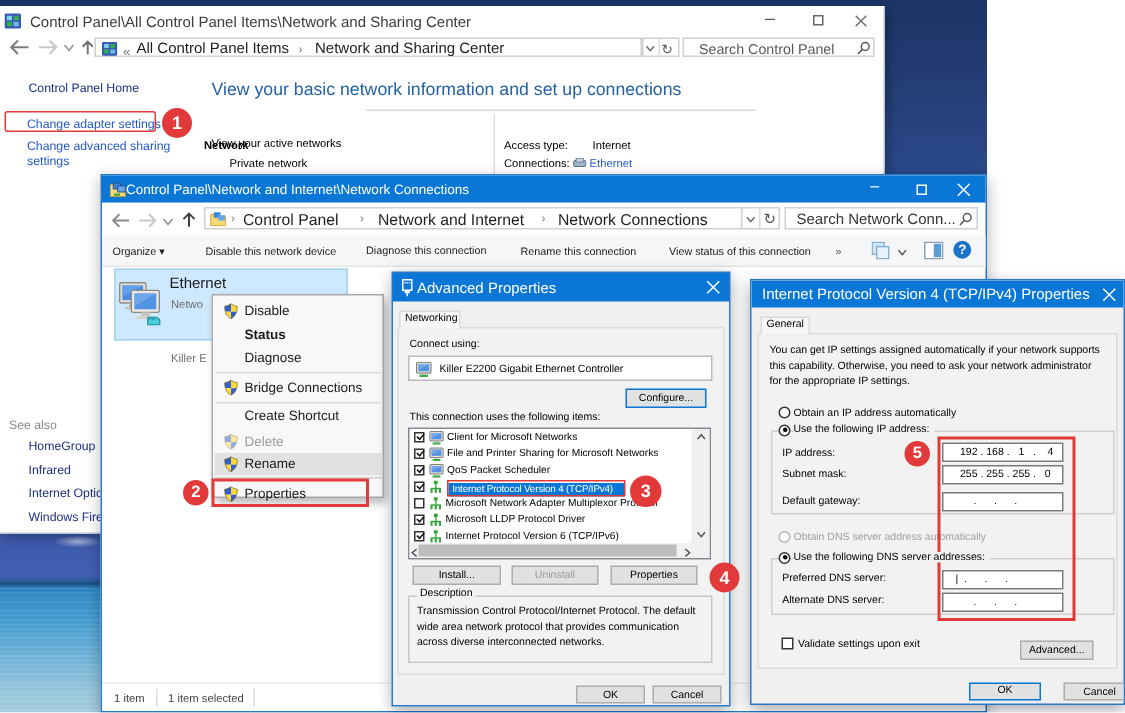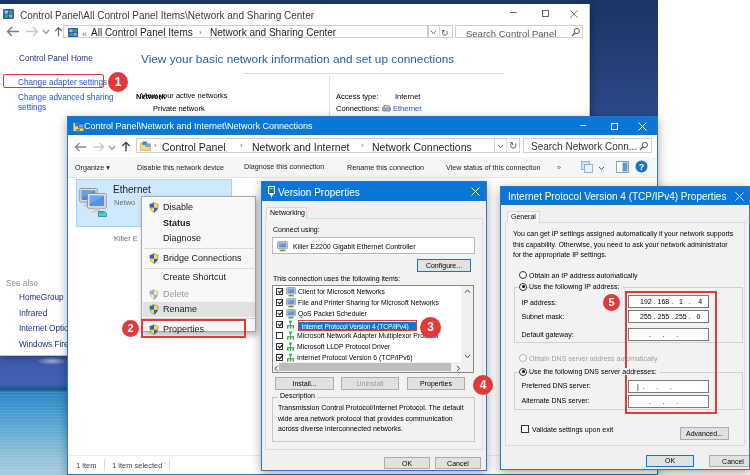--- a/index.html
+++ b/index.html
@@ -278,21 +278,21 @@
   <div class="red-dot" style="left:122px; top:320px; width:17px; height:17px; font-size:11px; line-height:17px;">2</div>
 
   <div id="w3" class="abs" style="left:261px; top:181px; width:226px; height:290px; background:#f0f0f0; border:1px solid #2679c8; box-shadow:0 3px 10px rgba(0,0,0,0.35); overflow:hidden;">
     <div class="abs" style="left:0; top:0; width:224px; height:19px; background:#0a77d6;"></div>
     <svg class="abs" style="left:5px; top:4px;" width="9" height="12" viewBox="0 0 9 12">
       <rect x="1.5" y="0.5" width="6" height="7" fill="none" stroke="#fff" stroke-width="1"></rect>
       <rect x="2.8" y="7.5" width="3.4" height="2" fill="#fff"></rect>
       <path d="M4.5 9.5 V11.5" stroke="#fff" stroke-width="1"></path>
       <path d="M3 2 V3 M4.5 2 V3 M6 2 V3" stroke="#fff" stroke-width="0.8"></path>
     </svg>
-    <div class="txt" style="left:16px; top:4.5px; font-size:10px; color:#fff;">Version Properties</div>
+    <div class="txt" style="left:16px; top:4.5px; font-size:10px; color:#fff;">Advanced Properties</div>
     <svg class="abs" style="left:209px; top:5px;" width="9" height="9" viewBox="0 0 9 9">
         <path d="M0.5 0.5 L8.5 8.5 M8.5 0.5 L0.5 8.5" stroke="#fff" stroke-width="1"></path>
       </svg>
 
     <div class="abs" style="left:4px; top:25px; width:41px; height:12px; background:#f6f6f6; border:1px solid #d9d9d9; border-bottom:none; z-index:2;"></div>
     <div class="txt" style="left:8px; top:27px; font-size:7px; color:#000; z-index:3;">Networking</div>
     <div class="abs" style="left:3px; top:36px; width:218px; height:232px; background:#f2f2f2; border:1px solid #dcdcdc;"></div>
 
     <div class="txt" style="left:11px; top:44px; font-size:7px; color:#000;">Connect using:</div>
     <div class="abs" style="left:10px; top:55px; width:203px; height:17px; background:#fff; border:1px solid #b9b9b9;"></div>

